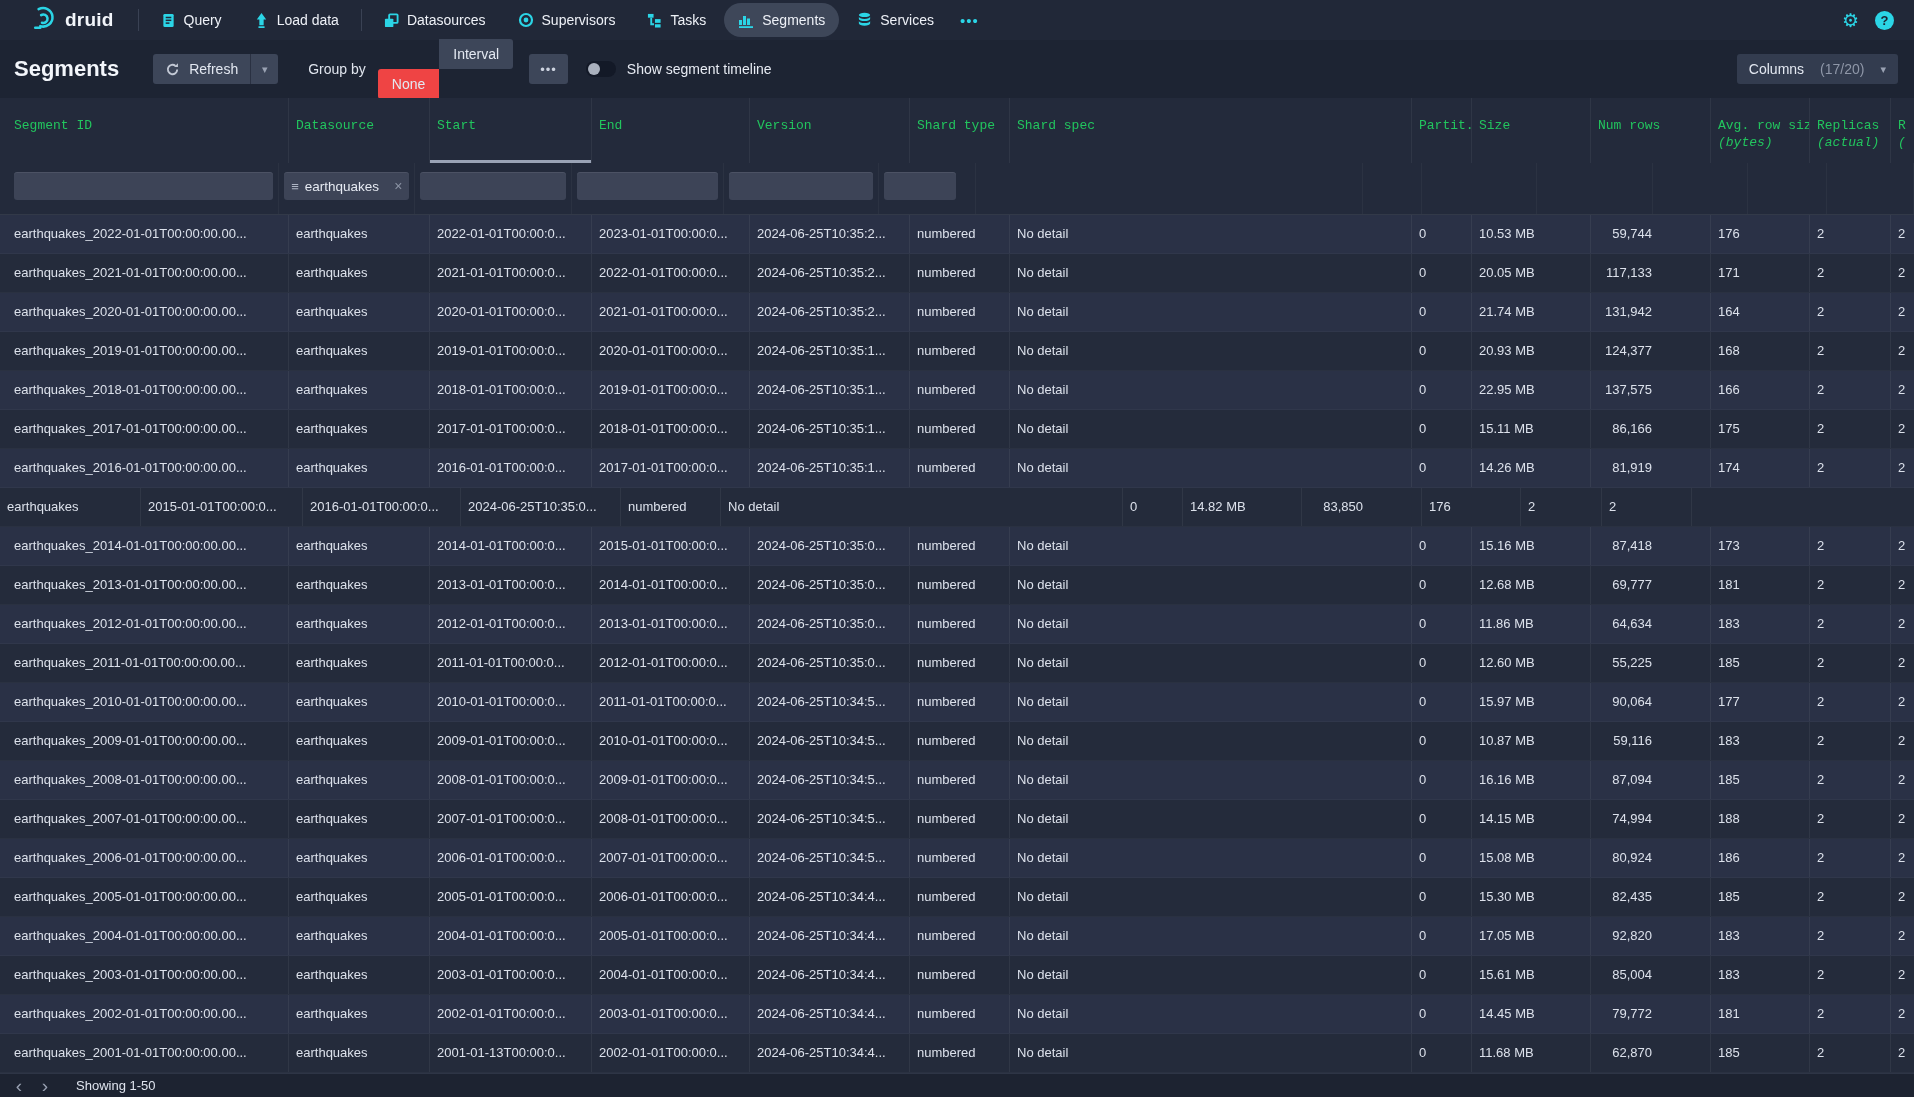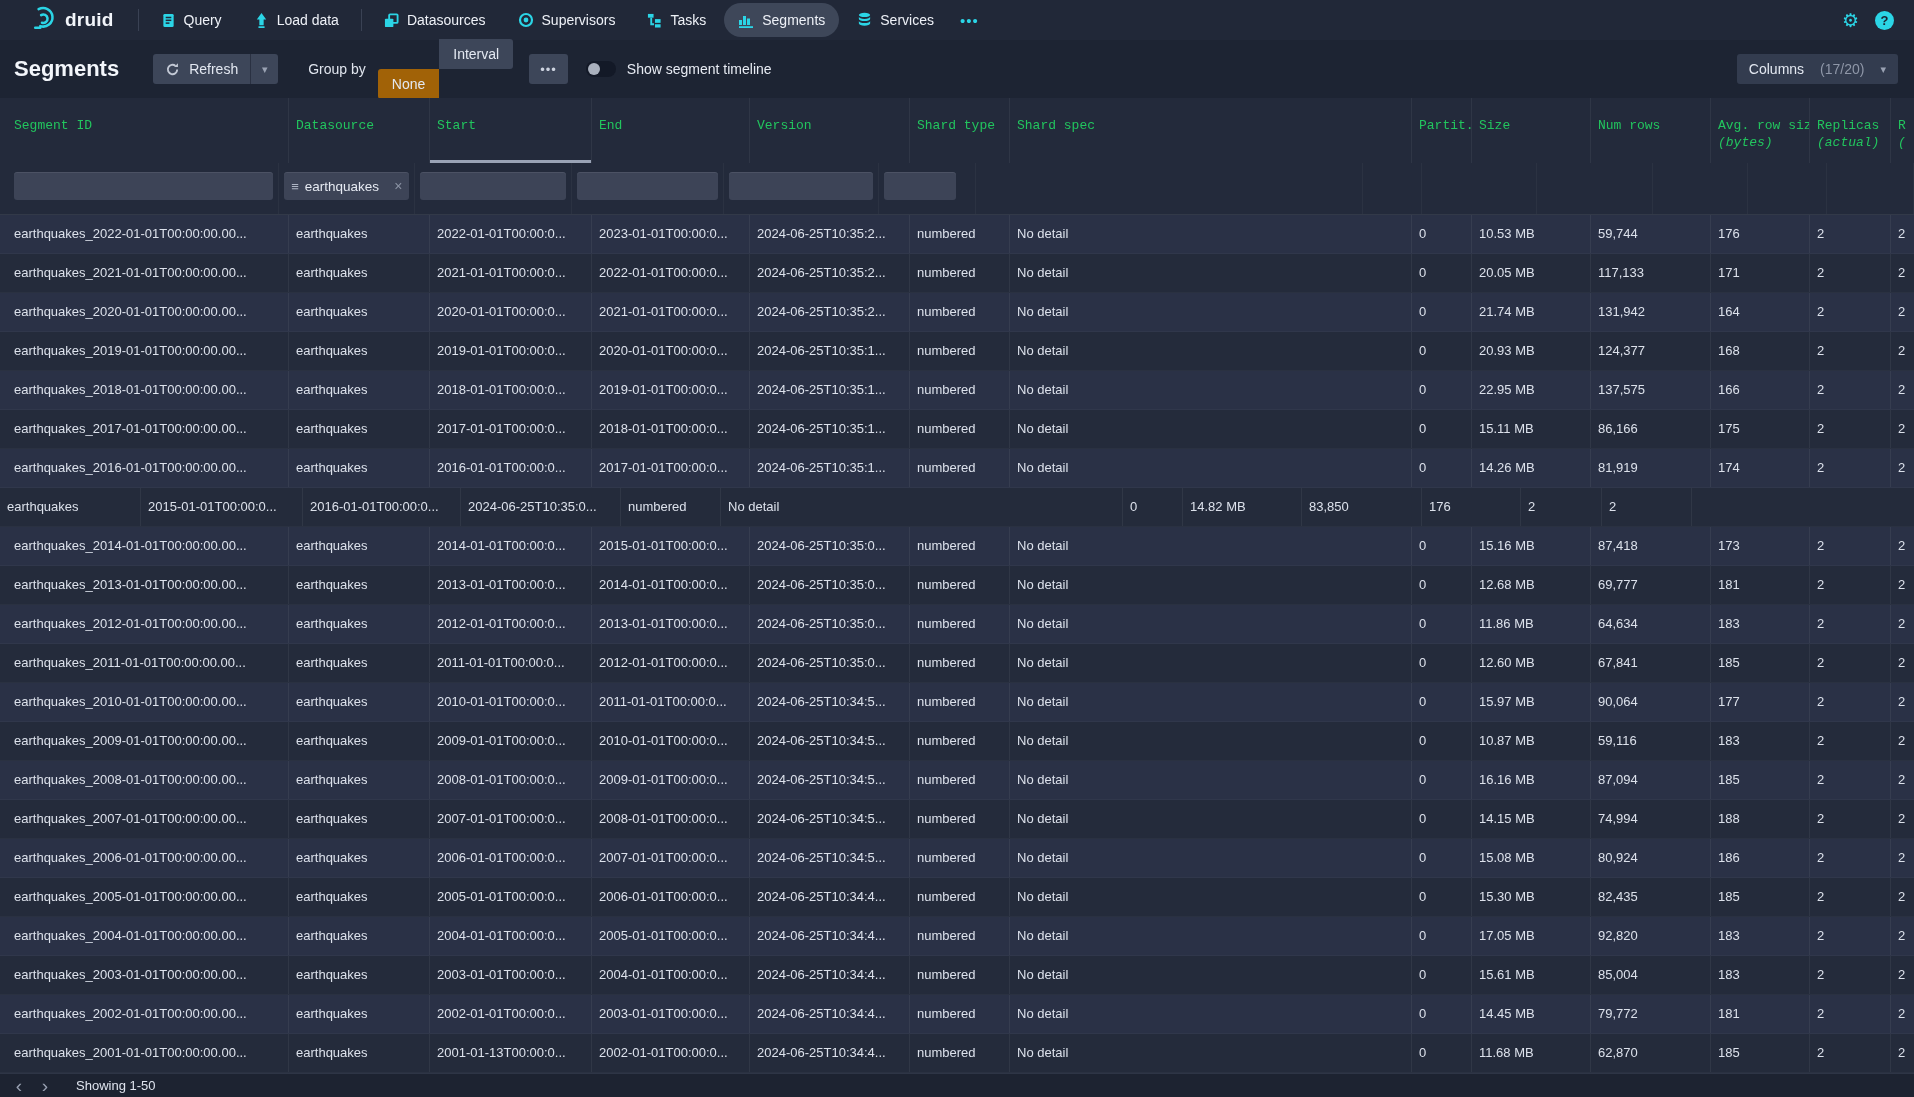--- a/index.html
+++ b/index.html
@@ -20,21 +20,21 @@
   .nav-right { margin-left:auto; display:flex; align-items:center; gap:16px; padding-right:10px; }
   .gear { color:#2bd5e6; font-size:19px; line-height:1; cursor:pointer; }
   .help { width:19px; height:19px; border-radius:50%; background:#2bd5e6; color:#1b2130; font-weight:bold;
     font-size:13px; display:flex; align-items:center; justify-content:center; cursor:pointer; }
 
   
   .toolbar { height:58px; flex:0 0 58px; background:#1d2433; display:flex; align-items:center; padding:0 16px 0 14px; }
   .page-title { font-size:22px; font-weight:bold; color:#f3f6fb; margin-right:34px; }
   .btn { background:#3d4659; border-radius:3px; height:30px; display:flex; align-items:center;
     color:#e3e8f1; font-size:14px; cursor:pointer; }
-  .btn.active { background:#a16207;margin-top:30px; }
+  .btn.active { background:#ef4444;margin-top:30px; }
   .split { display:flex; margin-right:30px; }
   .split .main { padding:0 12px; gap:9px; border-radius:3px 0 0 3px; }
   .split .caret-part { width:28px; justify-content:center; border-radius:0 3px 3px 0; border-left:1px solid #2a3142; }
   .caret { color:#9aa2b3; font-size:11px; }
   .label-txt { font-size:14px; color:#e0e5ee; margin-right:12px; }
   .btn-group { display:flex; margin-right:16px; }
   .btn-group .btn { border-radius:0; padding:0 14px; }
   .btn-group .btn:first-child { border-radius:3px 0 0 3px; }
   .btn-group .btn:last-child { border-radius:0 3px 3px 0; }
   .more-btn { padding:0 11px; margin-right:18px; color:#cdd3df; letter-spacing:1px; font-size:13px; }
@@ -64,21 +64,21 @@
   .finput.narrow { width:72px; }
   .pill { display:flex; align-items:center; padding:0 7px; gap:6px; }
   .fico { color:#aeb5c4; font-size:13px; }
   .fval { flex:1 1 auto; overflow:hidden; white-space:nowrap; color:#e6eaf2; font-size:13.5px; }
   .fx { color:#8b93a4; font-size:14px; cursor:pointer; }
 
   .tbody { flex:1; overflow:hidden; }
   .trow { height:39px; display:flex; background:#242b3b; border-bottom:1px solid rgba(255,255,255,0.03); }
   .trow.alt { background:#2a3146; }
   .trow .cell { line-height:38px; cursor:pointer; }
-  .num { display:inline-block; width:54px; }
+  .num { display:inline-block; width:54px; text-align:right; }
 
   
   .pagefoot { height:24px; flex:0 0 24px; background:#1d2331; border-top:1px solid #2e3546;
     display:flex; align-items:center; padding:0 6px; }
   .pg-btn { width:26px; height:22px; display:flex; align-items:center; justify-content:center;
     color:#98a0b1; font-size:19px; line-height:1; cursor:pointer; border-radius:3px; }
   .showing { margin-left:18px; font-size:13px; color:#dfe4ee; }
 </style>
 </head>
 <body>
@@ -454,21 +454,21 @@
         <div class="trow">
           <div class="cell c0">earthquakes_2011-01-01T00:00:00.00...</div>
           <div class="cell c1">earthquakes</div>
           <div class="cell c2">2011-01-01T00:00:0...</div>
           <div class="cell c3">2012-01-01T00:00:0...</div>
           <div class="cell c4">2024-06-25T10:35:0...</div>
           <div class="cell c5">numbered</div>
           <div class="cell c6">No detail</div>
           <div class="cell c7">0</div>
           <div class="cell c8">12.60 MB</div>
-          <div class="cell c9"><span class="num">67,841</span></div>
+          <div class="cell c9"><span class="num">55,225</span></div>
           <div class="cell c10">185</div>
           <div class="cell c11">2</div>
           <div class="cell c12">2</div>
         </div>
         <div class="trow alt">
           <div class="cell c0">earthquakes_2010-01-01T00:00:00.00...</div>
           <div class="cell c1">earthquakes</div>
           <div class="cell c2">2010-01-01T00:00:0...</div>
           <div class="cell c3">2011-01-01T00:00:0...</div>
           <div class="cell c4">2024-06-25T10:34:5...</div>

